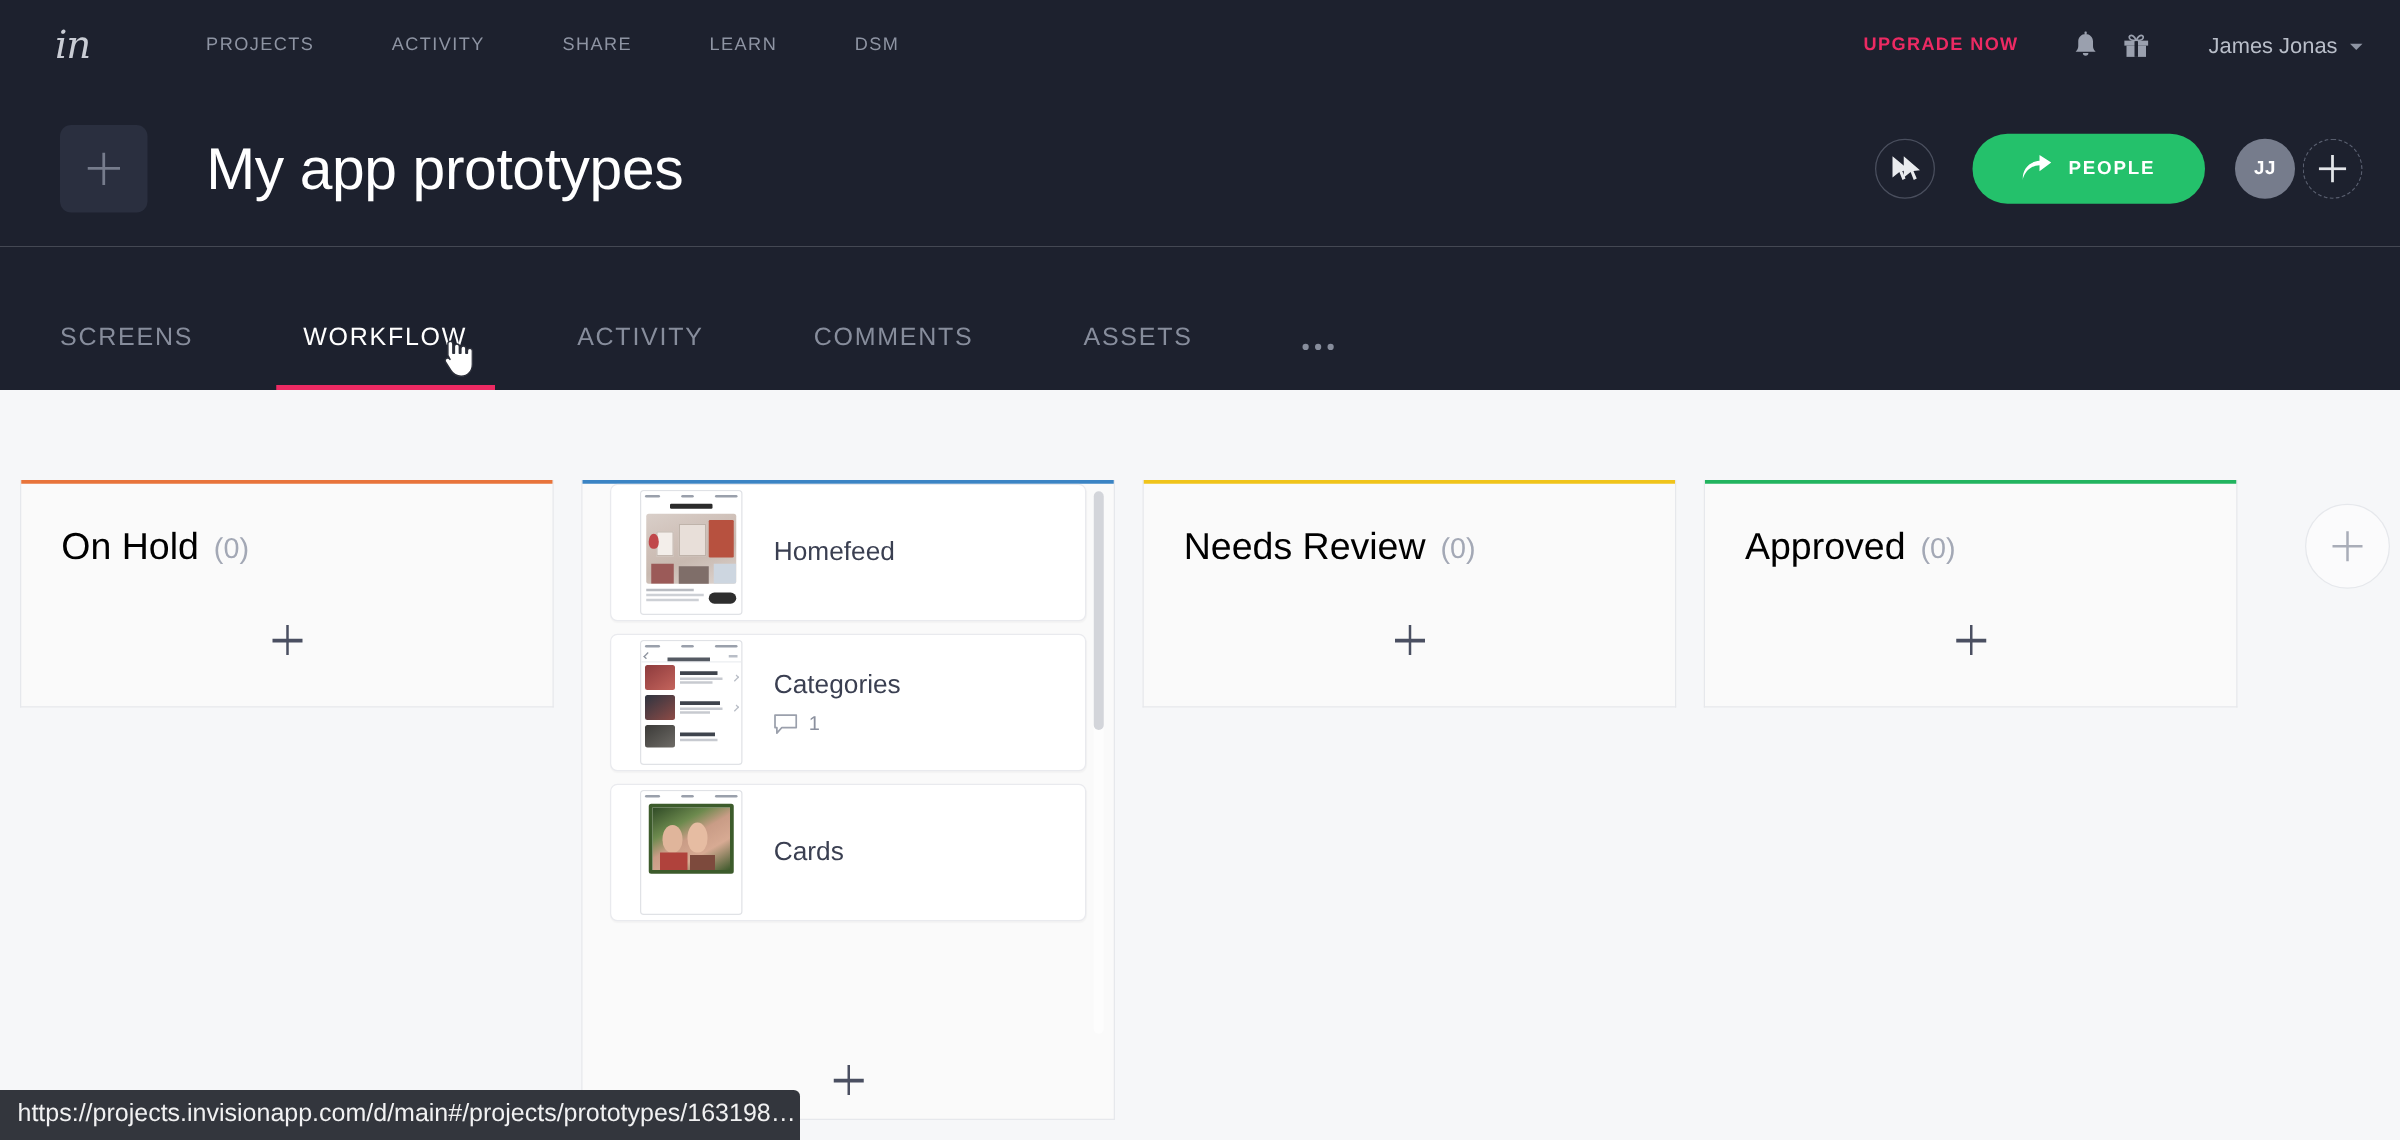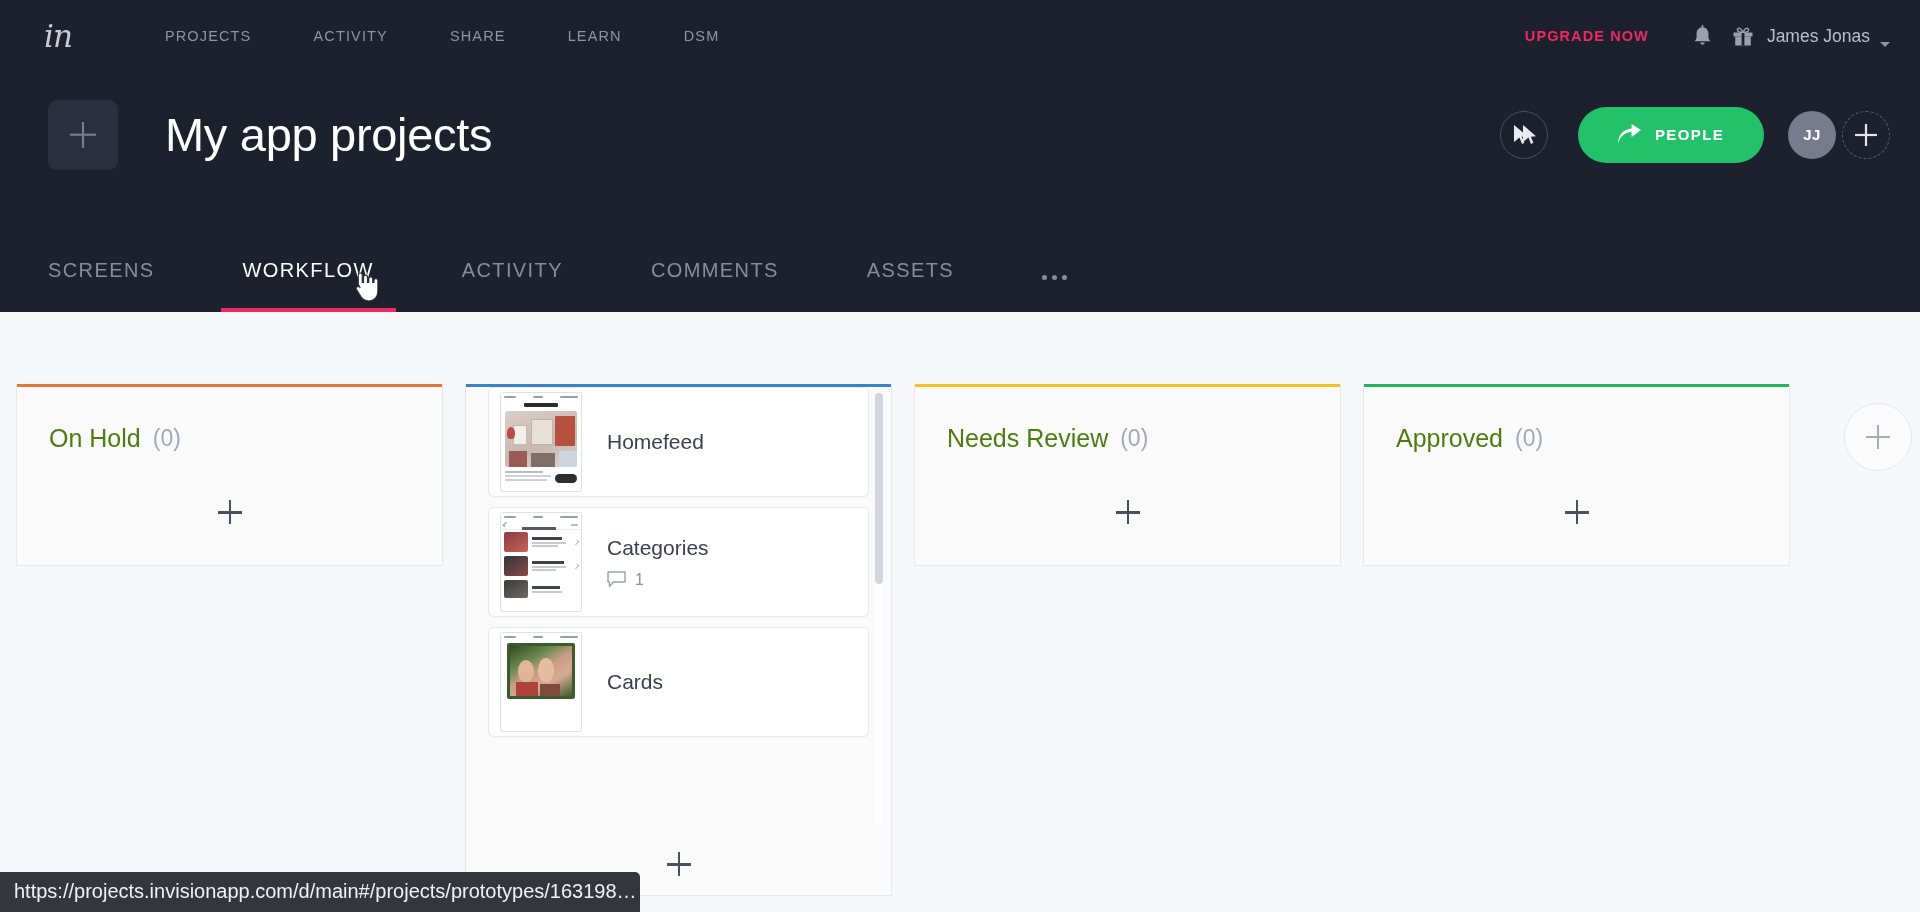--- a/index.html
+++ b/index.html
@@ -50,22 +50,22 @@
     font-weight: bold;
     letter-spacing: 1.1px;
     margin-right: 34px;
     cursor: pointer;
   }
   .ticon { width: 40px; height: 34px; display: flex; align-items: center; justify-content: center; cursor: pointer; }
   .ticon svg { display: block; }
   .username {
     color: #b9bec9;
     font-size: 17.5px;
-    margin-left: 4px;
-    display: flex; align-items: flex-end; gap: 10px;
+    margin-left: 38px;
+    display: flex; align-items: center; gap: 10px;
     cursor: pointer;
   }
   .caret {
     width: 0; height: 0;
     border-left: 5px solid transparent;
     border-right: 5px solid transparent;
     border-top: 5px solid #8e94a3;
     margin-top: 3px;
   }
 
@@ -222,22 +222,22 @@
   }
   .column.short { height: 182px; }
   .column.tall { height: 512px; }
   .col-head {
     display: flex;
     align-items: center;
     padding: 30px 24px 0 32px;
     height: 72px;
   }
   .col-title {
-    font-size: 25px;
-    color: #4d7c0f;
+    font-size: 30px;
+    color: #000000;
     font-weight: 400;
   }
   .col-count {
     font-size: 23px;
     color: #a3a8b5;
     margin-left: 12px;
   }
   .col-menu {
     margin-left: auto;
     display: flex; gap: 6px;
@@ -269,21 +269,21 @@
     padding: 0 22px 0 22px;
   }
   .card {
     background: #fff;
     border: 1px solid #e9eaee;
     border-radius: 6px;
     height: 110px;
     margin-bottom: 10px;
     display: flex;
     align-items: center;
-    padding: 0;
+    padding: 12px;
     overflow: hidden;
     cursor: pointer;
     box-shadow: 0 1px 1px rgba(20,25,40,0.03);
   }
   .card-thumb {
     width: 94px;
     height: 110px;
     flex: none;
     display: flex;
     align-items: center;
@@ -407,21 +407,21 @@
   </div>
 </div>
 
 <div class="projheader">
   <div class="thumbadd">
     <svg width="26" height="26" viewBox="0 0 26 26">
       <rect x="0" y="11.6" width="26" height="2.2" fill="#767c8c"></rect>
       <rect x="11.9" y="0" width="2.2" height="26" fill="#767c8c"></rect>
     </svg>
   </div>
-  <div class="projtitle">My app projects</div>
+  <div class="projtitle">My app prototypes</div>
   <div class="ph-right">
     <div class="playbtn">
       <svg width="24" height="22" viewBox="0 0 24 22">
         <path d="M2 1 L2 18 L7.5 13.5 L10 20 L12.4 18.8 L9.8 12.8 L15.5 12.2 Z" fill="#e9ebee"></path>
         <path d="M11 1 L11 18 L16.5 13.5 L19 20 L21.4 18.8 L18.8 12.8 L24 12.2 Z" fill="#e9ebee"></path>
       </svg>
     </div>
     <button class="sharebtn">
       <svg width="23" height="21" viewBox="0 0 23 21">
         <path d="M0 20c2-8 7.5-11.6 13.6-11.9V13L23 6 13.6 0v4.6C5.6 5.2 0 10.9 0 20z" fill="#ffffff"></path>

